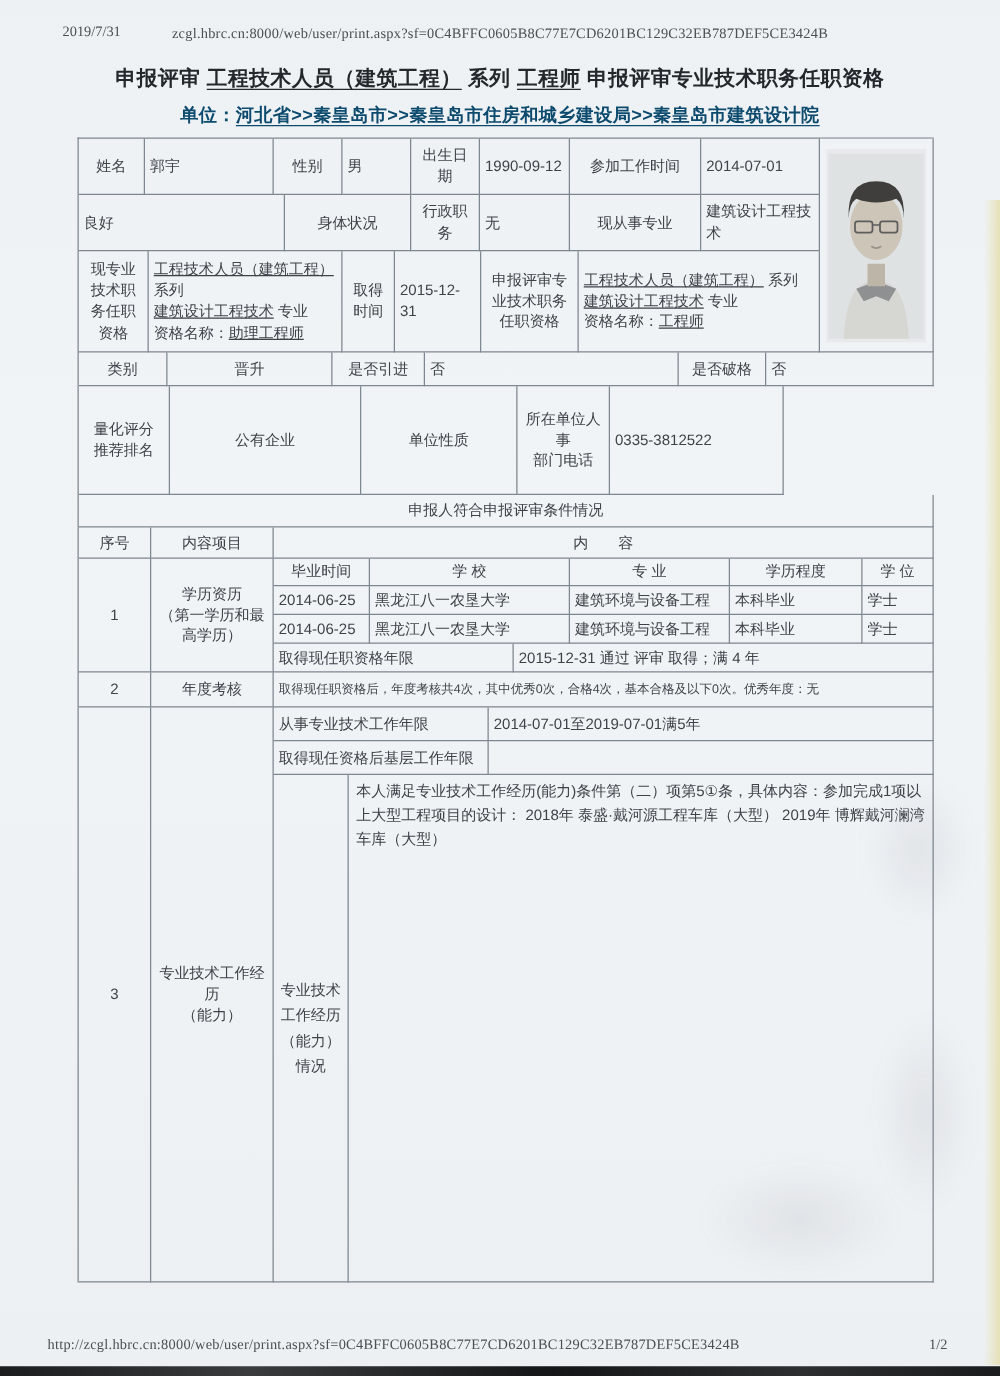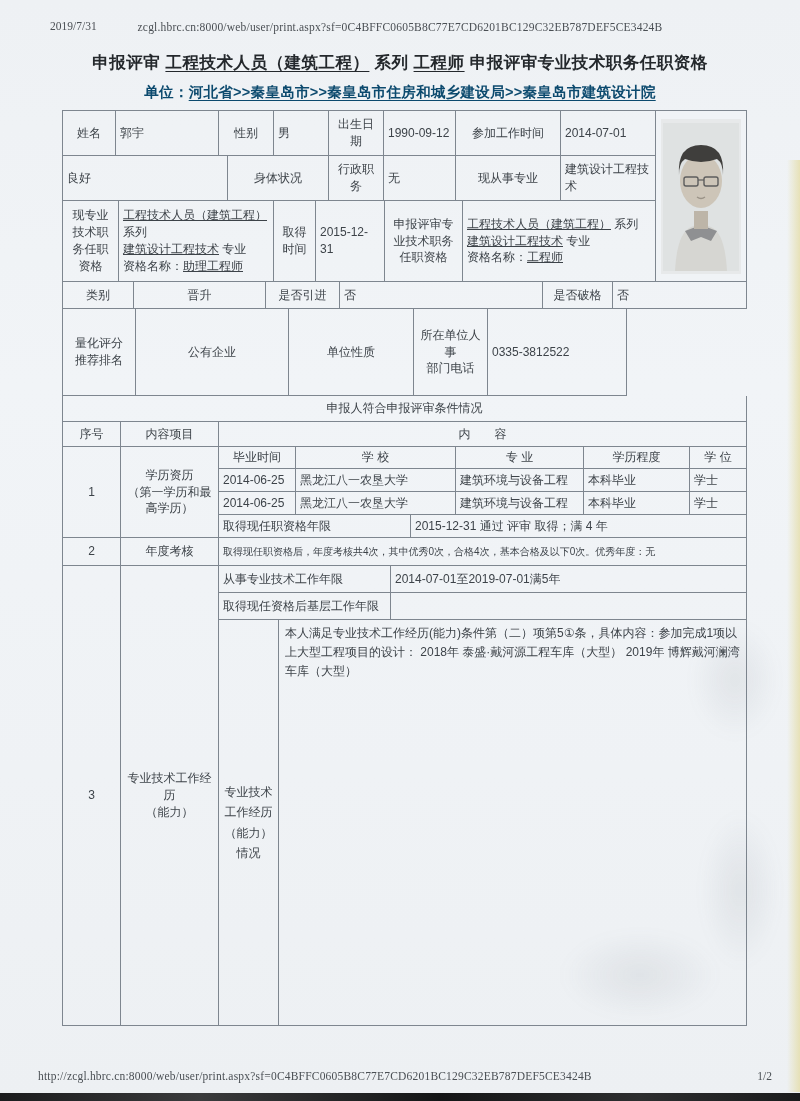--- a/index.html
+++ b/index.html
@@ -36,21 +36,21 @@
   .c .inner{width:100%;}
   .vlines div{line-height:1.7;}
   .score-lines div{line-height:1.75;text-align:left;}
   .photo-cell{background:var(--paper);}
   .nowrap{white-space:nowrap;}
   .small{font-size:10px;}
   .content-block{line-height:1.6;text-align:left;}
   .print-footer{position:absolute;top:1070px;left:0;width:800px;
     font-family:"Liberation Serif","DejaVu Serif",serif;font-size:11.5px;color:#4a4f54;}
   .print-footer .furl{position:absolute;left:38px;top:0;letter-spacing:.2px;}
-  .print-footer .fpage{position:absolute;right:28px;top:0;}
+  .print-footer .fpage{position:absolute;right:42px;top:0;}
   .edge-bottom{position:absolute;bottom:0;left:0;width:800px;height:8px;
     background:linear-gradient(to right,#1b1c1d,#3a3b3c 25%,#141516 55%,#2d2e2f 80%,#1a1b1c);}
   .edge-right{position:absolute;right:0;top:160px;width:13px;height:932px;
     background:linear-gradient(to left,rgba(226,216,150,.65),rgba(226,216,150,0));}
   .smudge{position:absolute;border-radius:50%;filter:blur(6px);
     background:radial-gradient(ellipse,rgba(95,105,118,.10),rgba(95,105,118,0) 70%);}
 </style>
 </head>
 <body>
 

